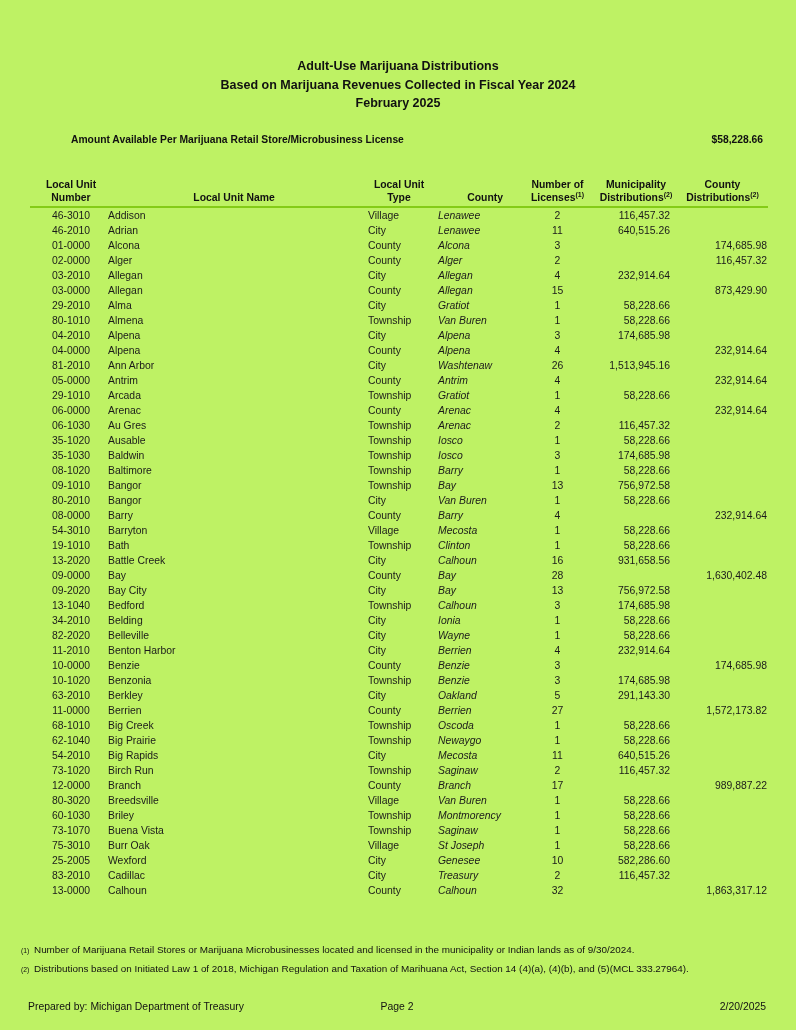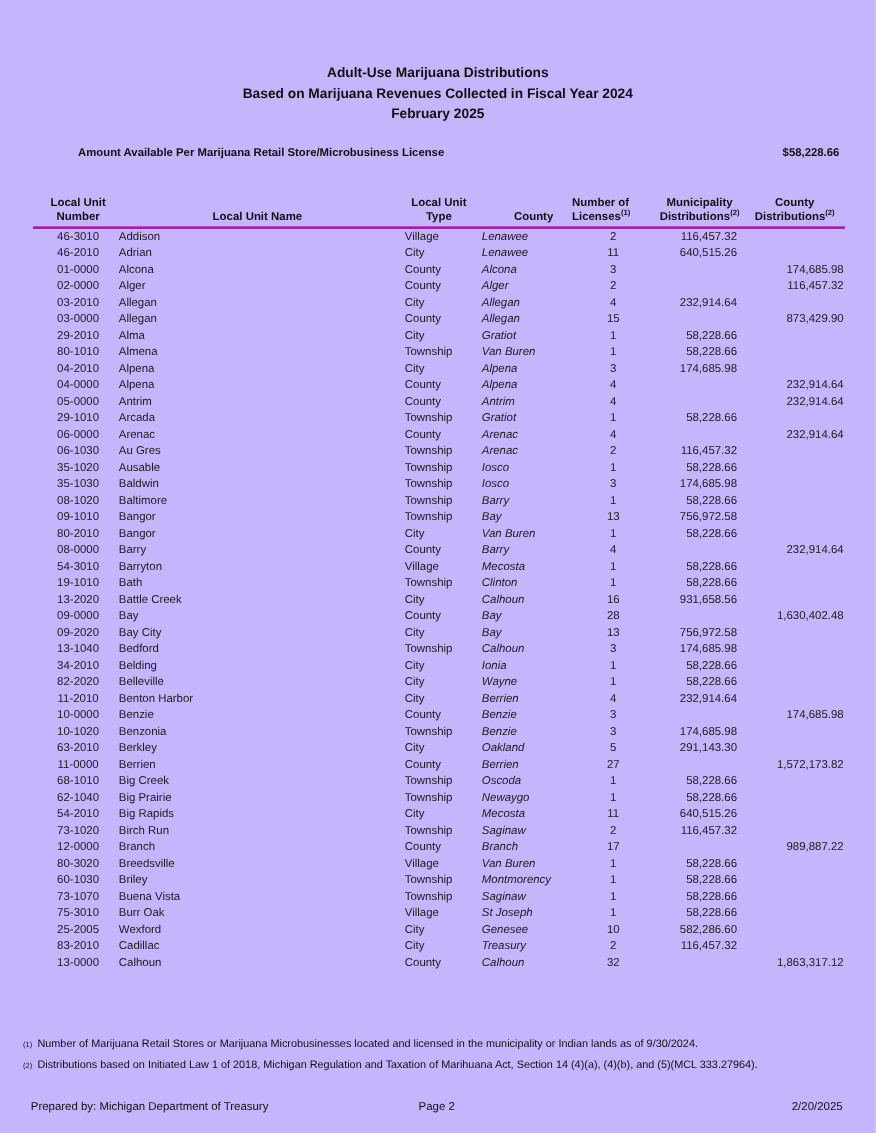--- a/index.html
+++ b/index.html
@@ -4,21 +4,21 @@
 <style>
   * { margin:0; padding:0; box-sizing:border-box; }
   html,body { width:796px; height:1030px; }
   body {
     background:#ffffff;
     color:#1a1a1a;
     font-family:"Liberation Sans", sans-serif;
     position:relative;
     overflow:hidden;
   }
-  .page { position:absolute; inset:0; background:#c4b5fd; }
+  .page { position:absolute; inset:0; background:#bef264; }
 
   
   .title-block {
     position:absolute; top:57px; left:0; right:0;
     text-align:center; font-weight:bold; font-size:12.5px; line-height:18.5px;
     color:#111;
   }
 
   
   .amount-row {
@@ -31,27 +31,27 @@
 
   
   .table-wrap { position:absolute; top:178px; left:30px; width:738px; }
   table { border-collapse:collapse; table-layout:fixed; width:738px; }
   col.w0{width:68px} col.w1{width:262px} col.w2{width:70px}
   col.w3{width:90px} col.w4{width:75px} col.w5{width:82px} col.w6{width:91px}
 
   thead th {
     font-weight:bold; font-size:10.4px; line-height:13.2px;
     vertical-align:bottom; padding:0 0 2px 0;
-    border-bottom:2px solid #a21caf; color:#111; white-space:nowrap;
+    border-bottom:2px solid #84cc16; color:#111; white-space:nowrap;
   }
   th.h0 { text-align:center; padding-left:14px; }
   th.h1 { text-align:center; padding-left:10px; }
   th.h2 { text-align:center; padding-left:8px; }
   th.h3 { text-align:right; padding-right:17px; }
-  th.h4 { text-align:left; }
+  th.h4 { text-align:center; }
   th.h5 { text-align:center; }
   th.h6 { text-align:center; }
   sup.sup { font-size:7px; vertical-align:super; line-height:0; }
 
   tbody td {
     height:15px; line-height:15px; font-size:10.4px;
     white-space:nowrap; overflow:hidden; color:#1a1a1a;
   }
   td.c0 { text-align:center; padding-left:14px; }
   td.c1 { text-align:left; padding-left:10px; }
@@ -219,20 +219,29 @@
           <tr>
             <td class="c0">04-0000</td>
             <td class="c1">Alpena</td>
             <td class="c2">County</td>
             <td class="c3">Alpena</td>
             <td class="c4">4</td>
             <td class="c5"></td>
             <td class="c6">232,914.64</td>
           </tr>
           <tr>
+            <td class="c0">81-2010</td>
+            <td class="c1">Ann Arbor</td>
+            <td class="c2">City</td>
+            <td class="c3">Washtenaw</td>
+            <td class="c4">26</td>
+            <td class="c5">1,513,945.16</td>
+            <td class="c6"></td>
+          </tr>
+          <tr>
             <td class="c0">05-0000</td>
             <td class="c1">Antrim</td>
             <td class="c2">County</td>
             <td class="c3">Antrim</td>
             <td class="c4">4</td>
             <td class="c5"></td>
             <td class="c6">232,914.64</td>
           </tr>
           <tr>
             <td class="c0">29-1010</td>

